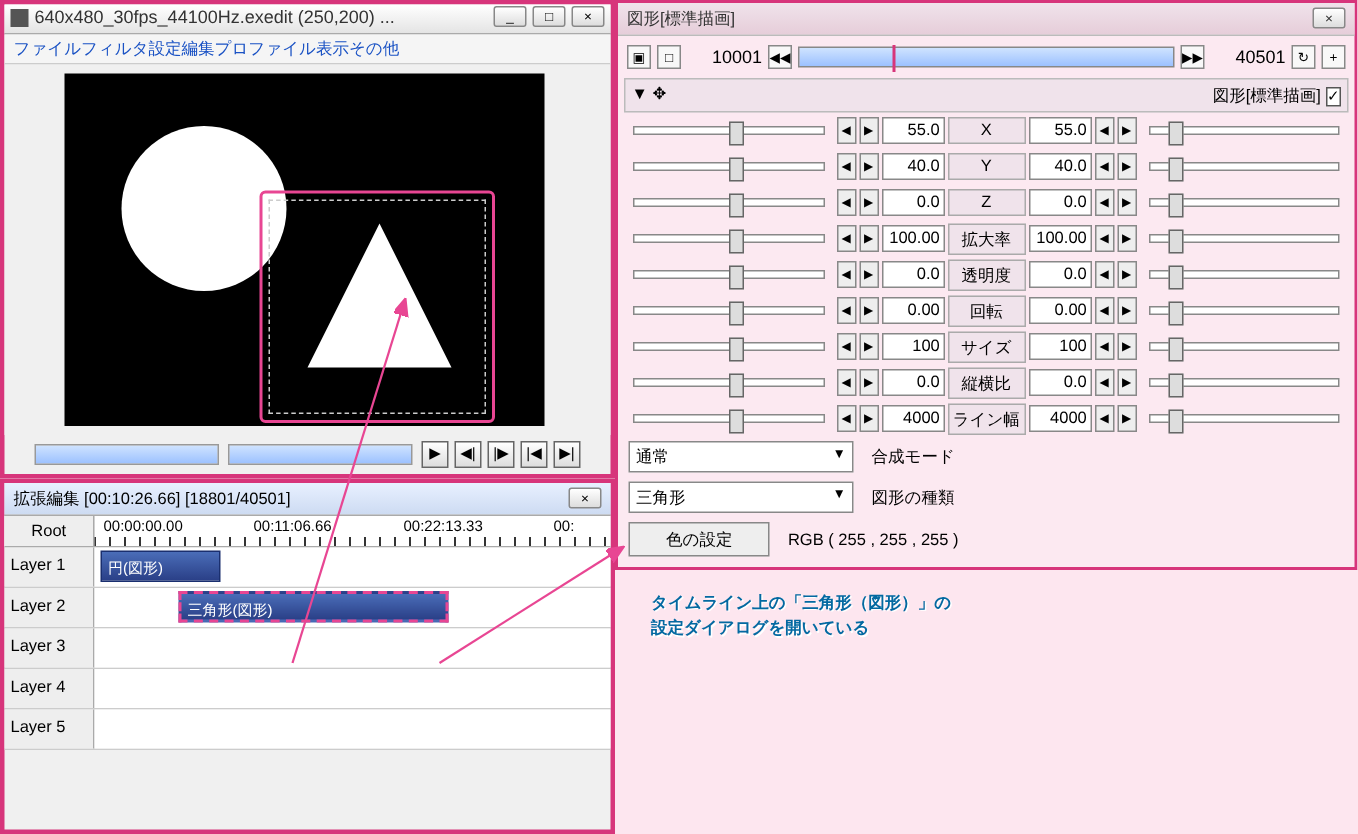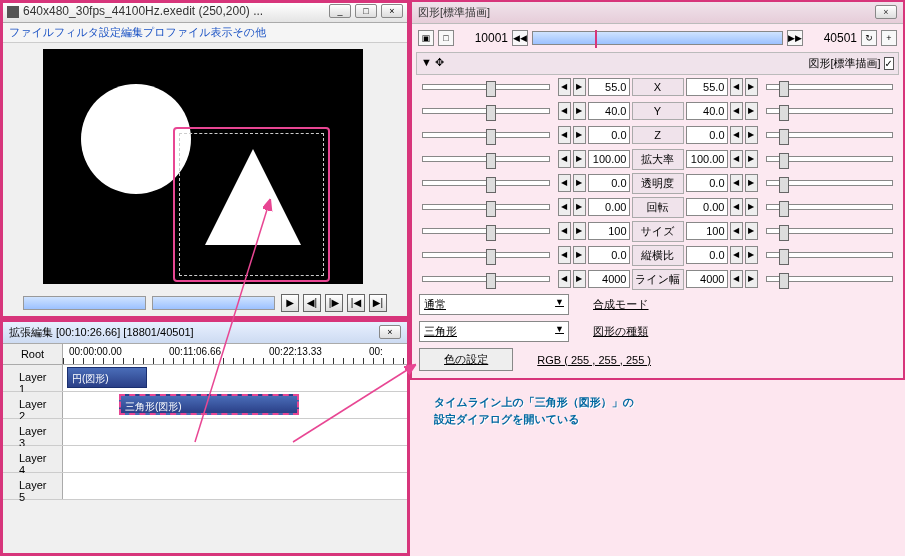--- a/index.html
+++ b/index.html
@@ -28,21 +28,21 @@
 
 
 .timeline-win { border: 3px solid #d7357b; margin-top: 0; background: #f0f0f0; flex: 1; display: flex; flex-direction: column; }
 .tl-title { background: linear-gradient(#e8f0ff,#cddbf2); padding: 3px 6px; display: flex; justify-content: space-between; border-bottom: 1px solid #aaa; font-size: 12px; }
 .tl-ruler { display: flex; border-bottom: 1px solid #aaa; background: #fff; }
 .root-btn { width: 60px; border-right: 1px solid #aaa; text-align: center; padding: 4px 0; background: #eee; }
 .ticks { flex: 1; position: relative; padding: 2px 0 6px 0; }
 .ticks span { position: absolute; font-size: 10px; }
 .tickmarks { position: absolute; bottom: 0; left: 0; right: 0; height: 6px; background: repeating-linear-gradient(90deg,#333 0,#333 1px,transparent 1px,transparent 10px); }
 .tl-row { display: flex; height: 27px; border-bottom: 1px solid #ccc; }
-.layer-label { width: 60px; border-right: 1px solid #aaa; background: #eee; padding: 6px 16px; }
+.layer-label { width: 60px; border-right: 1px solid #aaa; background: #eee; padding: 6px 4px; }
 .layer-track { flex: 1; position: relative; background: #fff; }
 .clip { position: absolute; top: 2px; height: 21px; background: linear-gradient(#4a6db8,#2a3f87); color: #fff; font-size: 10px; padding: 4px; border: 1px solid #1a2f6f; }
 .clip.sel { border: 2px dashed #e84693; }
 
 
 .prop-win { border: 2px solid #d7357b; background: #fce9f1; }
 .prop-title { background: linear-gradient(#f0e3eb,#e6cdd9); padding: 3px 6px; display: flex; justify-content: space-between; border-bottom: 1px solid #bbb; font-size: 12px; color: #333; }
 .prop-body { padding: 4px; }
 .frame-nav { display: flex; align-items: center; gap: 4px; padding: 2px; }
 .fn-btn { width: 16px; height: 16px; border: 1px solid #888; background: #f8f8f8; font-size: 9px; text-align: center; line-height: 14px; }
@@ -54,21 +54,21 @@
 .prop-row { display: flex; align-items: center; height: 24px; gap: 2px; padding: 1px 0; }
 .slider-l, .slider-r { flex: 1; height: 6px; border: 1px solid #888; background: #fff; position: relative; margin: 0 6px; }
 .slider-l::after,.slider-r::after { content:''; position: absolute; top:-4px; width:8px; height:14px; background:#ddd; border:1px solid #666; }
 .slider-l::after { left: 50%; }
 .slider-r::after { left: 10%; }
 .spin-btn { width: 13px; height: 18px; border: 1px solid #888; background: #eee; font-size: 8px; text-align: center; line-height: 16px; }
 .val { width: 42px; border: 1px solid #888; background: #fff; text-align: right; padding: 2px; font-size: 11px; }
 .plabel { width: 52px; border: 1px solid #aaa; background: #f0e3eb; text-align: center; padding: 2px; font-size: 11px; }
 .combo { border: 1px solid #888; background: #fff; padding: 2px 4px; display: flex; justify-content: space-between; width: 150px; }
 .combo .arr { font-size: 9px; }
-.color-row { display: flex; gap: 24px; padding: 3px; align-items: center; text-decoration: underline; }
+.color-row { display: flex; gap: 12px; padding: 3px; align-items: center; }
 .cbtn { border: 1px solid #888; background: #eee; padding: 3px 24px; }
 .annotation { color: #0369a1; font-size: 17px; font-weight: bold; padding: 14px 24px; line-height: 1.5; text-shadow: 1px 1px 0 #fff; }
 
 
 .arrow { position: absolute; stroke: #e84693; fill: #e84693; stroke-width: 1.5; }
 </style>
 </head>
 <body>
 
 <div class="left-col">

